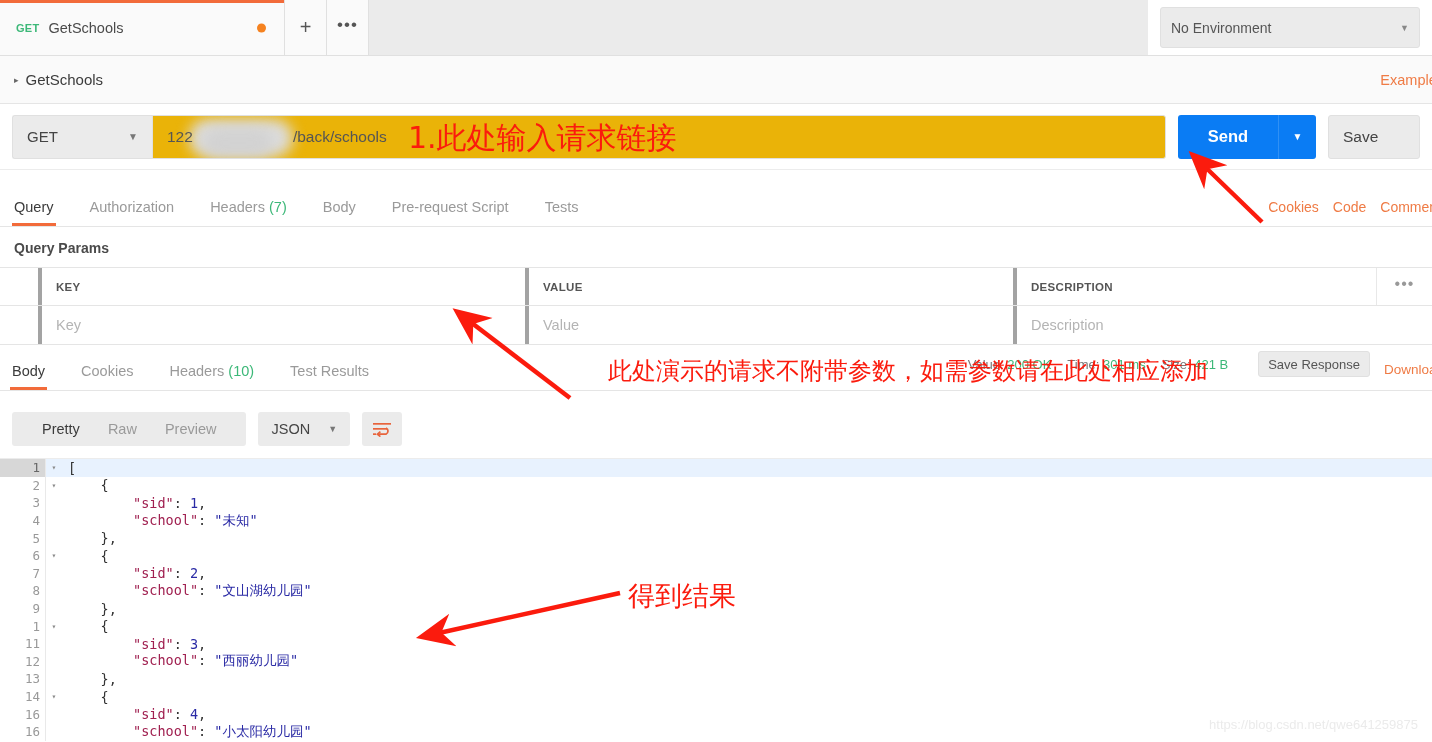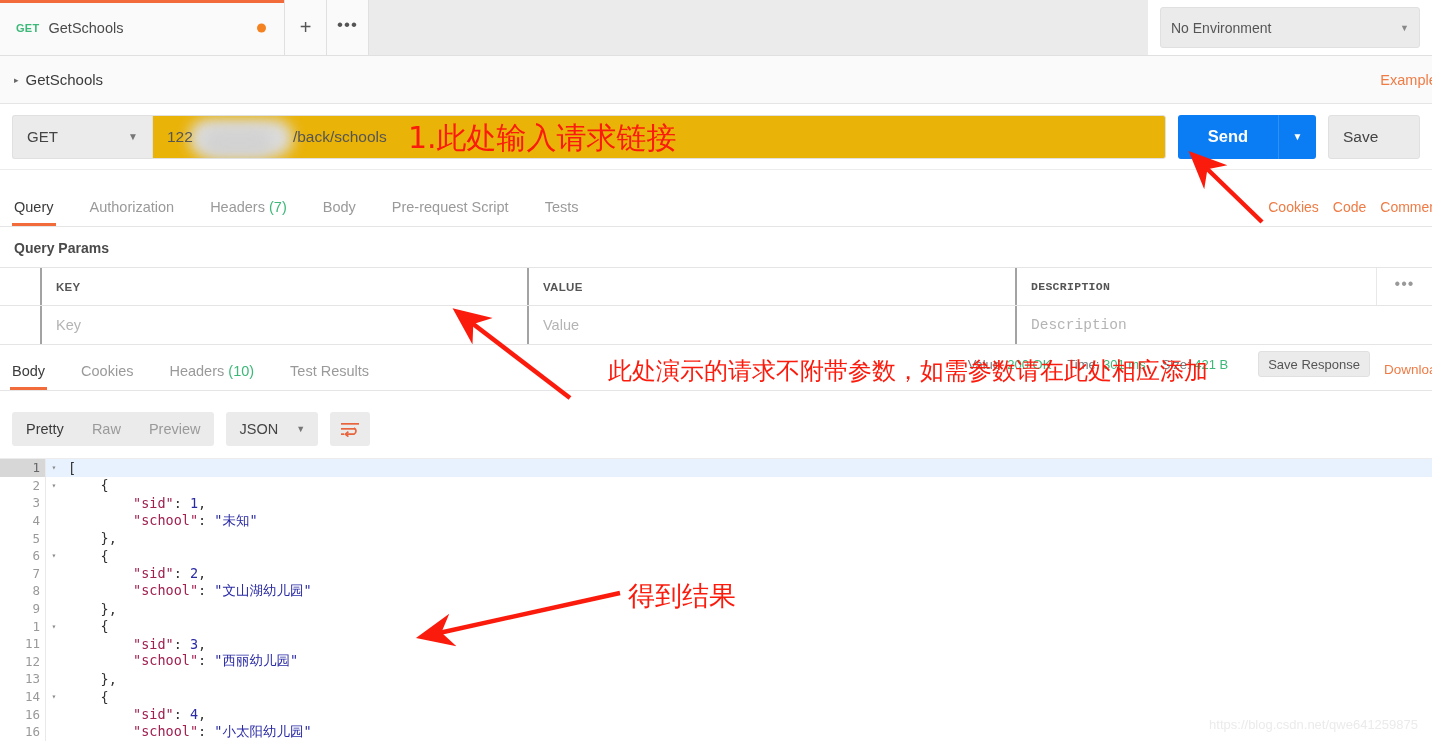--- a/index.html
+++ b/index.html
@@ -144,29 +144,29 @@
     display: flex; align-items: center; padding: 16px 14px;
     font-size: 14px; font-weight: bold; color: #4a4a4a;
   }
   .ptable {
     position: absolute; left: 0; top: 267px; width: 1432px;
     border-top: 1px solid #e5e5e5; border-bottom: 1px solid #e5e5e5;
   }
   .prow { display: flex; height: 38px; }
   .prow.head { background: #fff; border-bottom: 1px solid #e5e5e5; }
   .pcell {
-    border-right: 2px solid #a3a3a3; display: flex; align-items: center;
+    border-right: 4px solid #a3a3a3; display: flex; align-items: center;
     padding: 0 14px; font-size: 13.5px;
   }
   .prow.head .pcell { font-size: 11.5px; font-weight: bold; color: #555; letter-spacing: .3px; }
   .prow.body .pcell { color: #b4b4b4; font-size: 14.5px; }
   .pc-check { width: 42px; padding: 0; }
   .pc-key { width: 487px; }
   .pc-val { width: 488px; }
-  .pc-desc { flex: 1; border-right: none; font-family: Liberation Mono, monospace; }
+  .pc-desc { flex: 1; border-right: none; }
   .pdots { width: 56px; display: flex; align-items: center; justify-content: center;
            color: #999; font-size: 16px; letter-spacing: 1px; border-left: 1px solid #e8e8e8;
            padding-bottom: 5px; }
 
   
   .respbar {
     position: absolute; left: 0; top: 345px; width: 1432px; height: 46px;
     background: #fff; border-bottom: 1px solid #e5e5e5;
     display: flex; align-items: flex-end; padding: 0 12px;
   }
@@ -180,21 +180,21 @@
   }
   .resp-dl { font-size: 13.5px; color: #ef7b45; padding-bottom: 13px; margin-left: 14px; margin-right: -24px; white-space: nowrap; }
 
   
   .fmtbar {
     position: absolute; left: 0; top: 400px; width: 1432px; height: 58px;
     display: flex; align-items: center; padding: 0 12px; gap: 12px;
   }
   .seg {
     height: 34px; background: #ebebeb; border-radius: 3px;
-    display: flex; align-items: center; padding: 0 0;
+    display: flex; align-items: center; padding: 0 16px;
   }
   .seg .s { font-size: 14.5px; color: #9a9a9a; padding: 0 14px; }
   .seg .s.active { color: #3b3b3b; }
   .jsonsel {
     height: 34px; background: #ebebeb; border-radius: 3px;
     display: flex; align-items: center; padding: 0 13px; gap: 18px;
     font-size: 14.5px; color: #444;
   }
   .jsonsel .caret { font-size: 9px; color: #777; }
   .wrapbtn {

